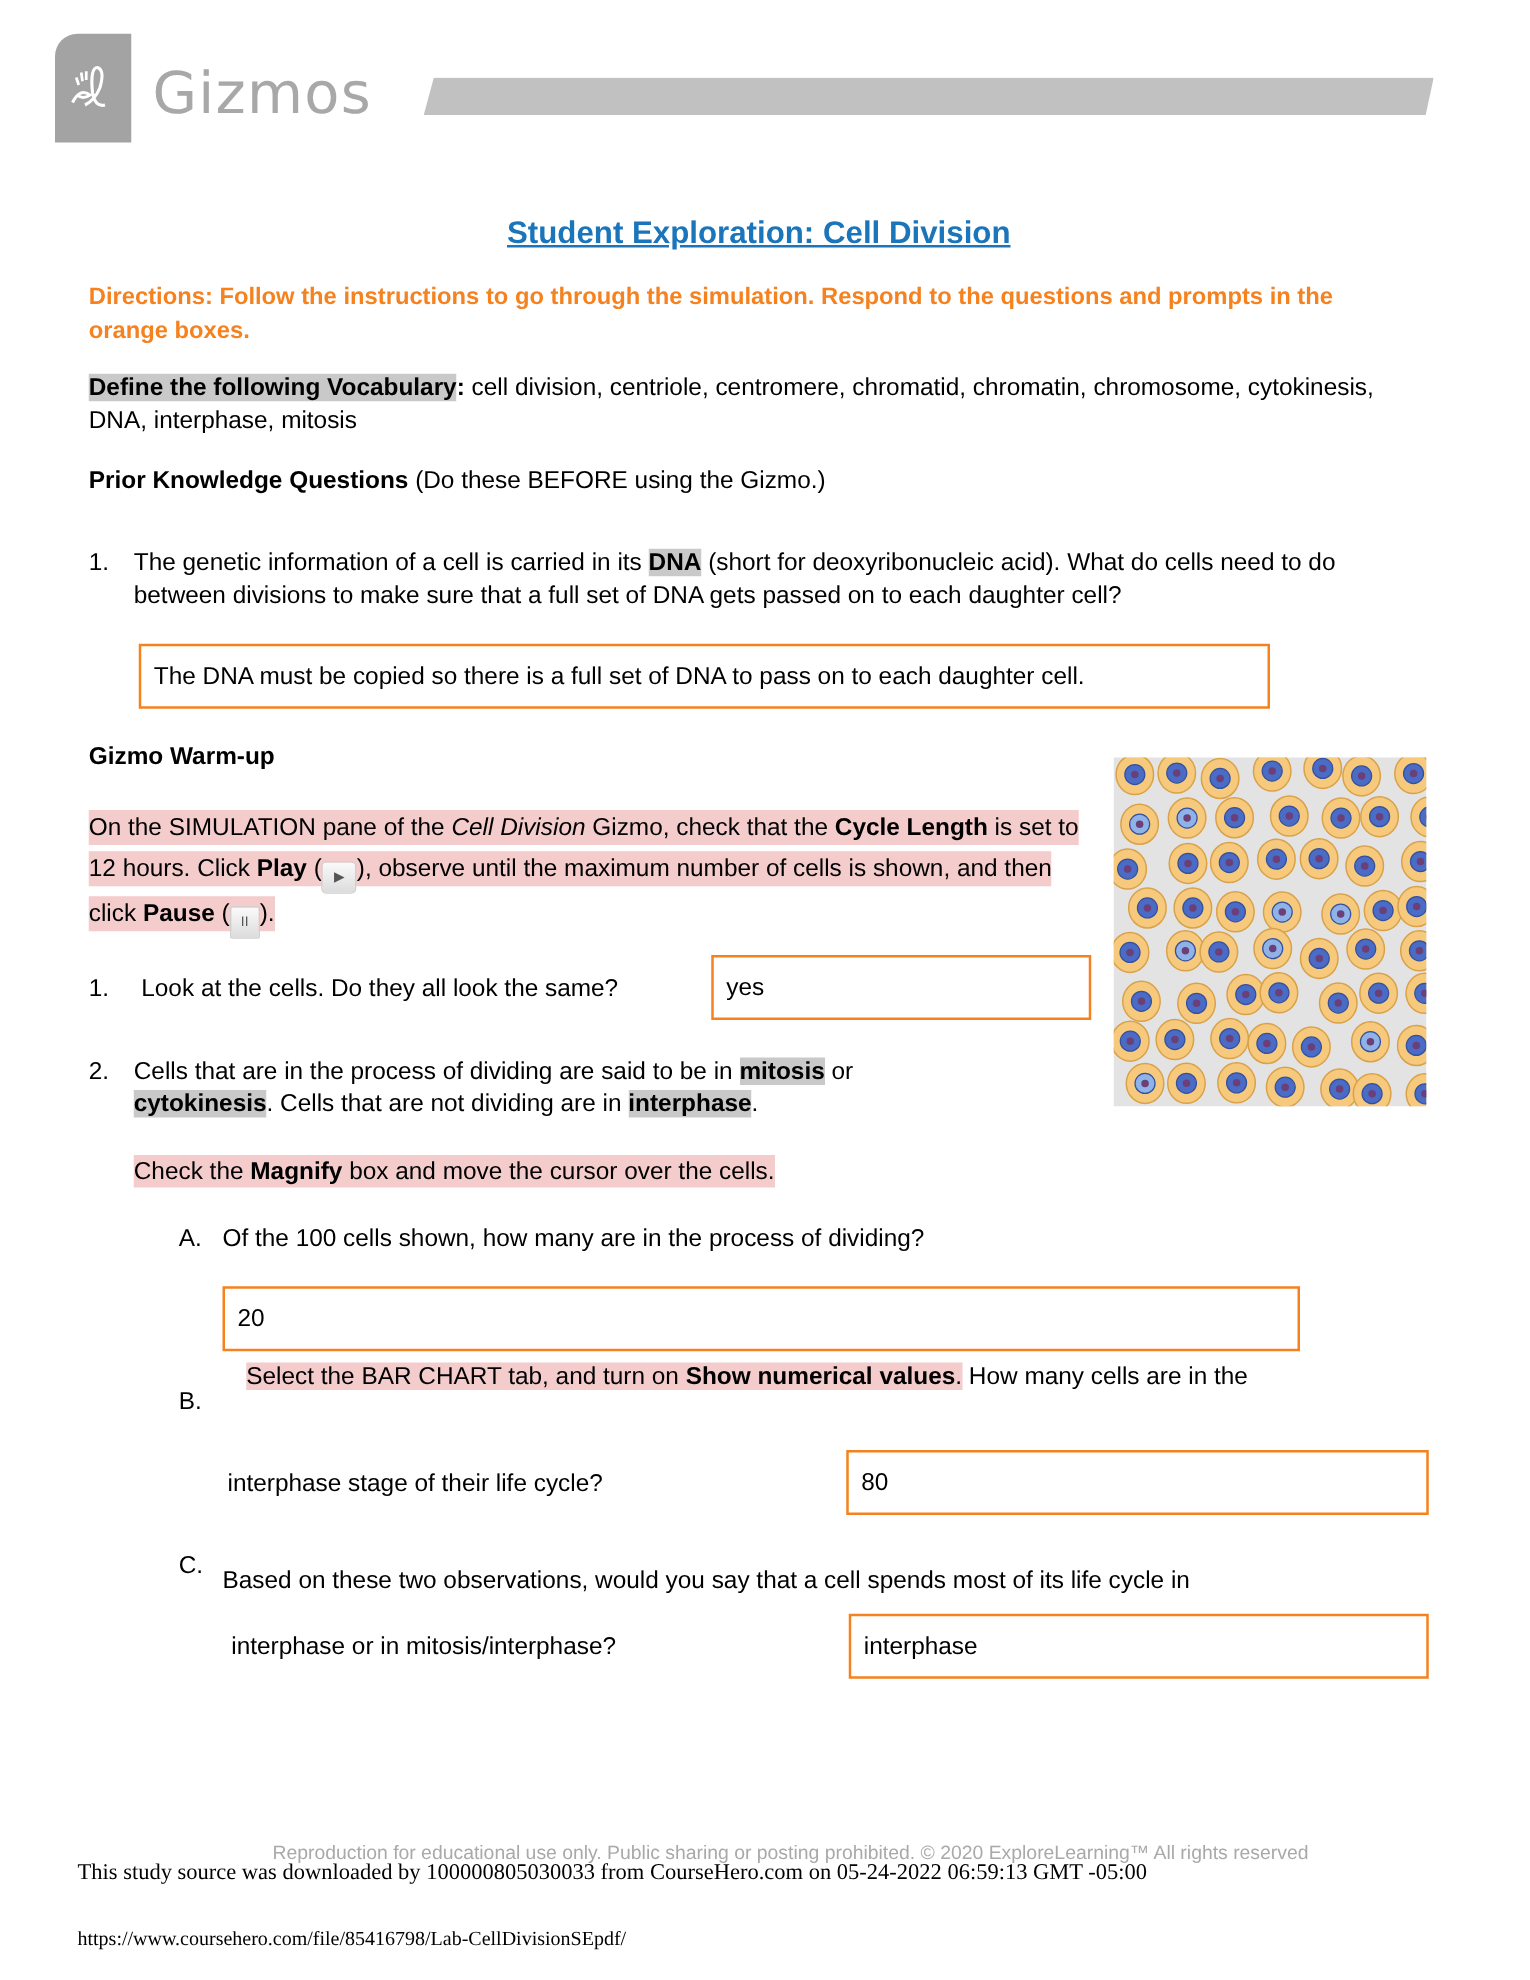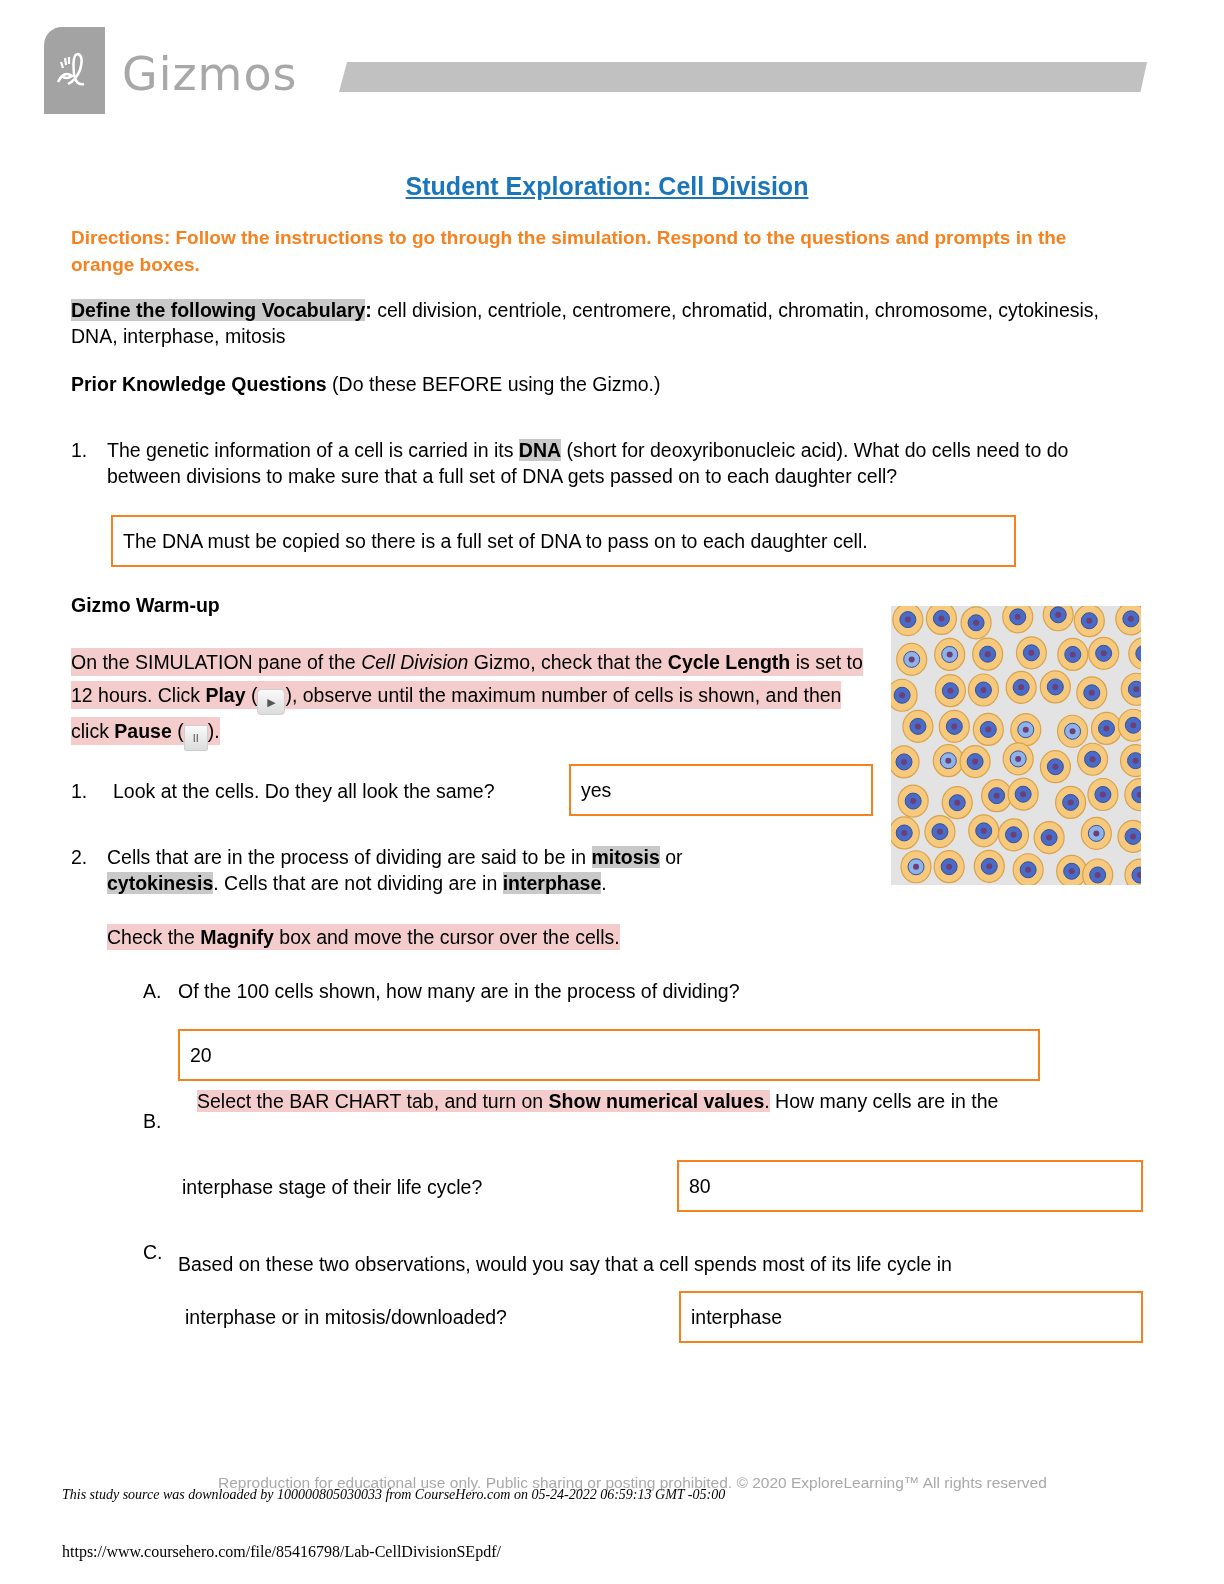--- a/index.html
+++ b/index.html
@@ -68,22 +68,22 @@
   .qb-text { left: 178px; top: 1088px; margin-left: 19px; }
   .qb-text2 { left: 182px; top: 1174px; }
   .ans-b { left: 677px; top: 1160px; width: 466px; height: 52px; }
 
   .qc-label { left: 143px; top: 1239px; }
   .qc-text { left: 178px; top: 1239px; margin-top: 12px; }
   .qc-text2 { left: 185px; top: 1304px; }
   .ans-c { left: 679px; top: 1291px; width: 464px; height: 52px; }
 
   .copyright { left: 218px; top: 1474px; font-size: 15.5px; color: #a9a9a9; white-space: nowrap; }
-  .study-src { left: 62px; top: 1487px; font-family: "Liberation Serif", serif; font-size: 14px;
-               color: #000; white-space: nowrap; font-style: italic; }
+  .study-src { left: 62px; top: 1487px; font-family: "Liberation Serif", serif; font-size: 18px;
+               color: #000; white-space: nowrap; }
   .url { left: 62px; top: 1543px; font-family: "Liberation Serif", serif; font-size: 16px; color: #000; }
 </style>
 </head>
 <body>
 
 <div class="abs logo-box"></div>
 <svg class="abs logo-glyph" viewBox="0 0 46 50">
   <path d="M6 38 q6 -12 14 -6 q-6 4 -10 0" fill="none" stroke="#fff" stroke-width="2.5"></path>
   <path d="M16 40 q8 -4 12 -14 q4 -14 -2 -16 q-6 0 -4 20 q2 12 10 10" fill="none" stroke="#fff" stroke-width="2.5"></path>
   <path d="M9 18 l2 6 M13 14 l1 7 M17 13 l0 7" stroke="#fff" stroke-width="2.2"></path>
@@ -425,20 +425,20 @@
 <div class="abs text qb-text">
   <span class="hl-pink"><span>Select the BAR CHART tab, and turn on </span><span class="b">Show numerical values</span><span>.</span></span><span> How many cells are in the</span>
 </div>
 <div class="abs text qb-text2">interphase stage of their life cycle?</div>
 <div class="abs answer-box ans-b">
   <span>80</span>
 </div>
 
 <div class="abs text qc-label">C.</div>
 <div class="abs text qc-text">Based on these two observations, would you say that a cell spends most of its life cycle in</div>
-<div class="abs text qc-text2">interphase or in mitosis/downloaded?</div>
+<div class="abs text qc-text2">interphase or in mitosis/interphase?</div>
 <div class="abs answer-box ans-c">
   <span>interphase</span>
 </div>
 
 <div class="abs copyright">Reproduction for educational use only. Public sharing or posting prohibited. © 2020 ExploreLearning™ All rights reserved</div>
 <div class="abs study-src">This study source was downloaded by 100000805030033 from CourseHero.com on 05-24-2022 06:59:13 GMT -05:00</div>
 <div class="abs url">https://www.coursehero.com/file/85416798/Lab-CellDivisionSEpdf/</div>
 
 </body></html>

